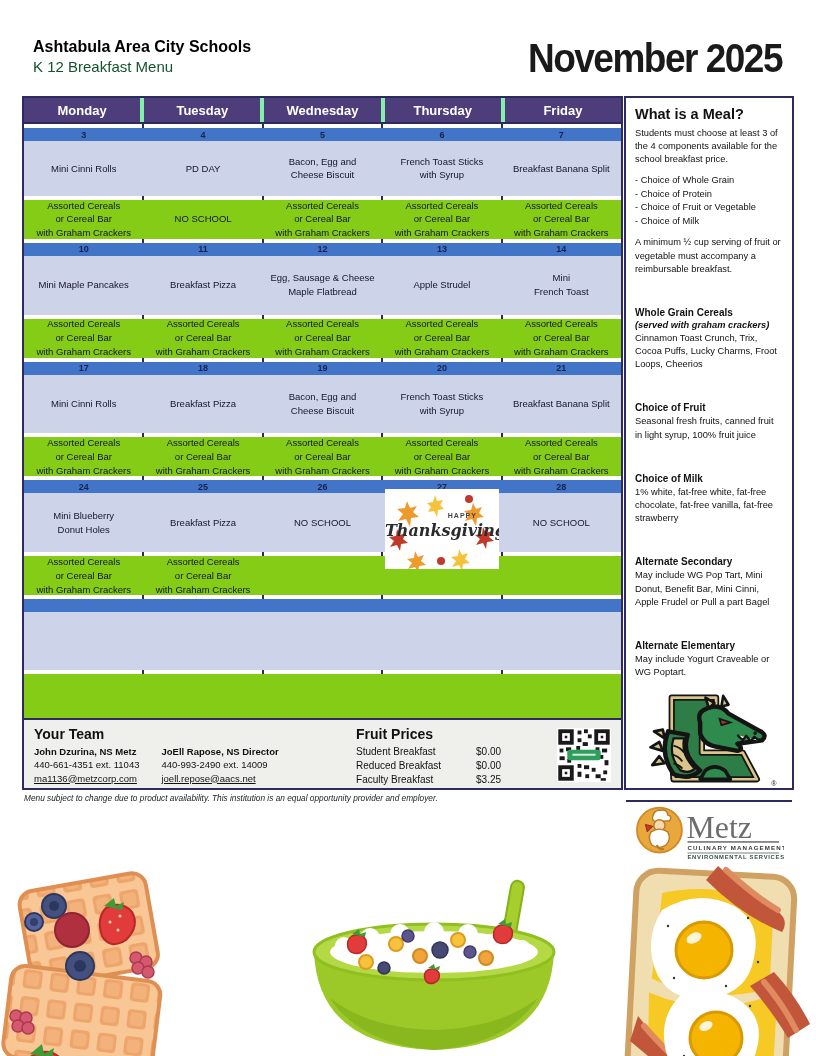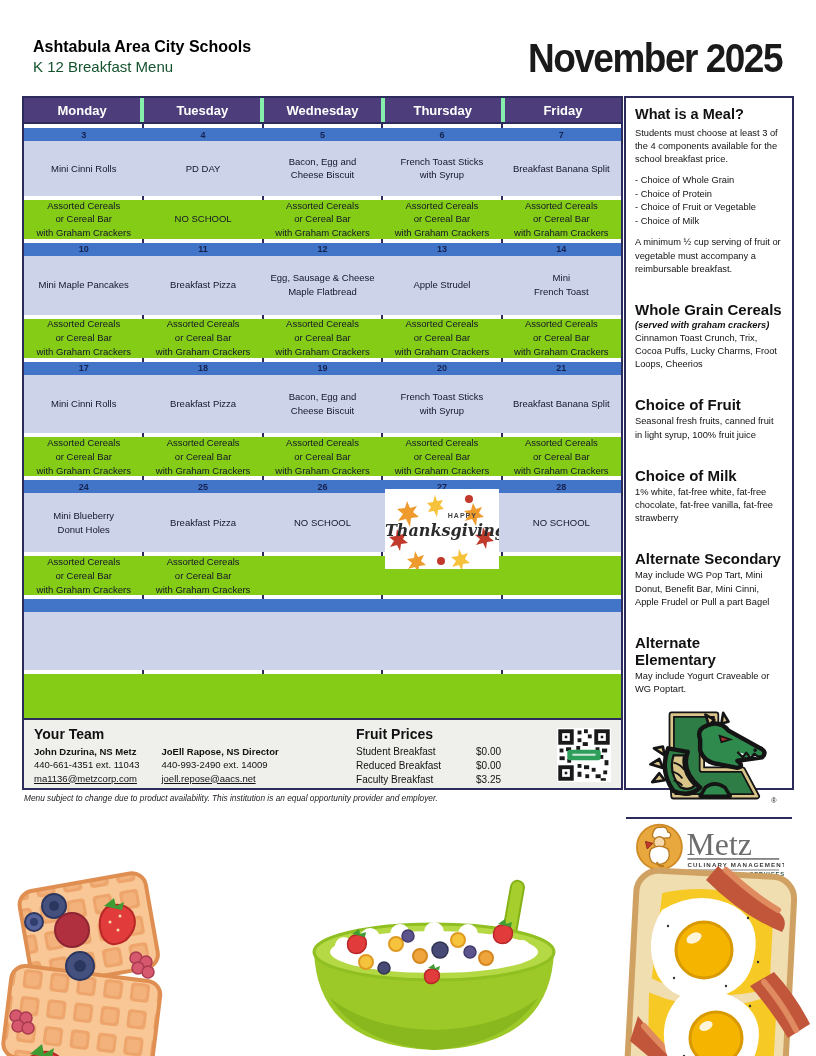--- a/index.html
+++ b/index.html
@@ -59,21 +59,21 @@
   .qr-wrap{margin-left:auto;margin-top:2px;}
   
   .sidebar{
     position:absolute;left:624px;top:96px;width:170px;height:694px;
     border:2px solid #2d2b5e;box-sizing:border-box;background:#fff;
     display:flex;flex-direction:column;padding:8px 9px 0 9px;
   }
   .sb-title{font-size:14.5px;font-weight:700;margin:0 0 5px 0;}
   .sb-body{font-size:9.3px;line-height:1.42;color:#111;margin:0 0 7px 0;}
   .sb-list{font-size:9.3px;line-height:1.5;margin:0 0 7px 0;}
-  .sb-h{font-size:15px;font-weight:700;margin:18px 0 2px 0;}
+  .sb-h{font-size:10px;font-weight:700;margin:24px 0 2px 0;}
   .sb-sub{font-size:9.3px;font-weight:700;font-style:italic;margin:0 0 2px 0;}
   .dragon-wrap{margin:6px auto 4px auto;}
   .metz-sect{margin-top:auto;border-top:2px solid #2d2b5e;height:70px;
     margin-left:-9px;margin-right:-9px;display:flex;align-items:center;justify-content:center;}
   
   .disclaimer{position:absolute;left:24px;top:793px;font-size:8.3px;font-style:italic;color:#222;}
   
   .food{position:absolute;}
 </style>
 </head>

